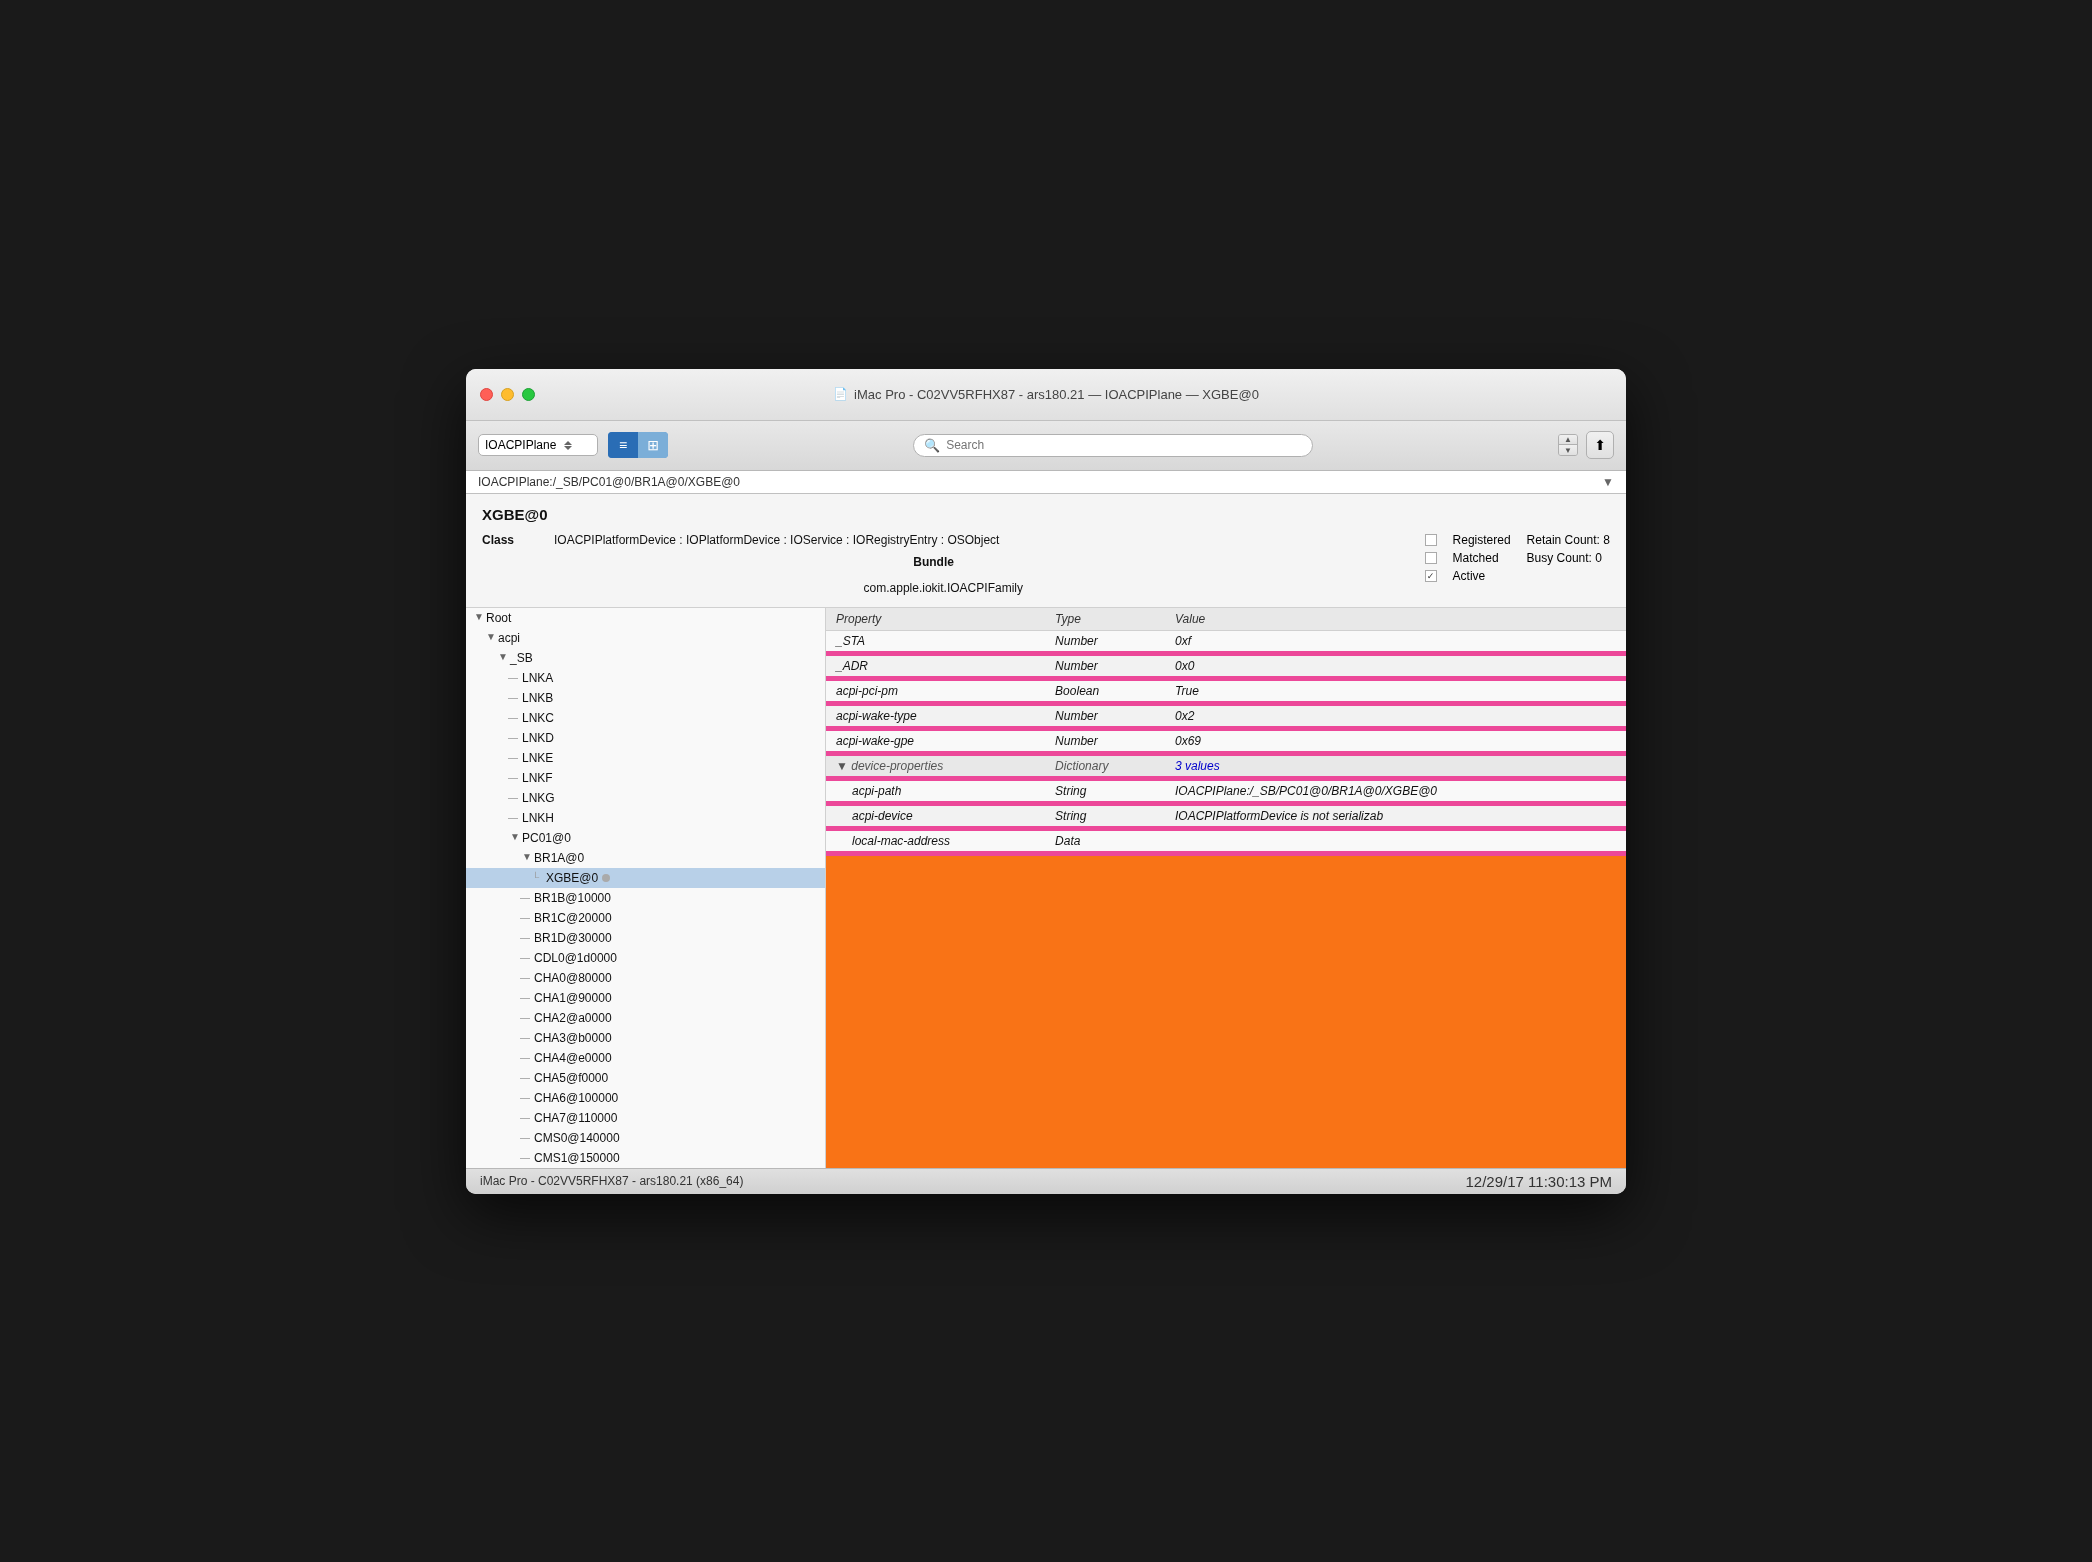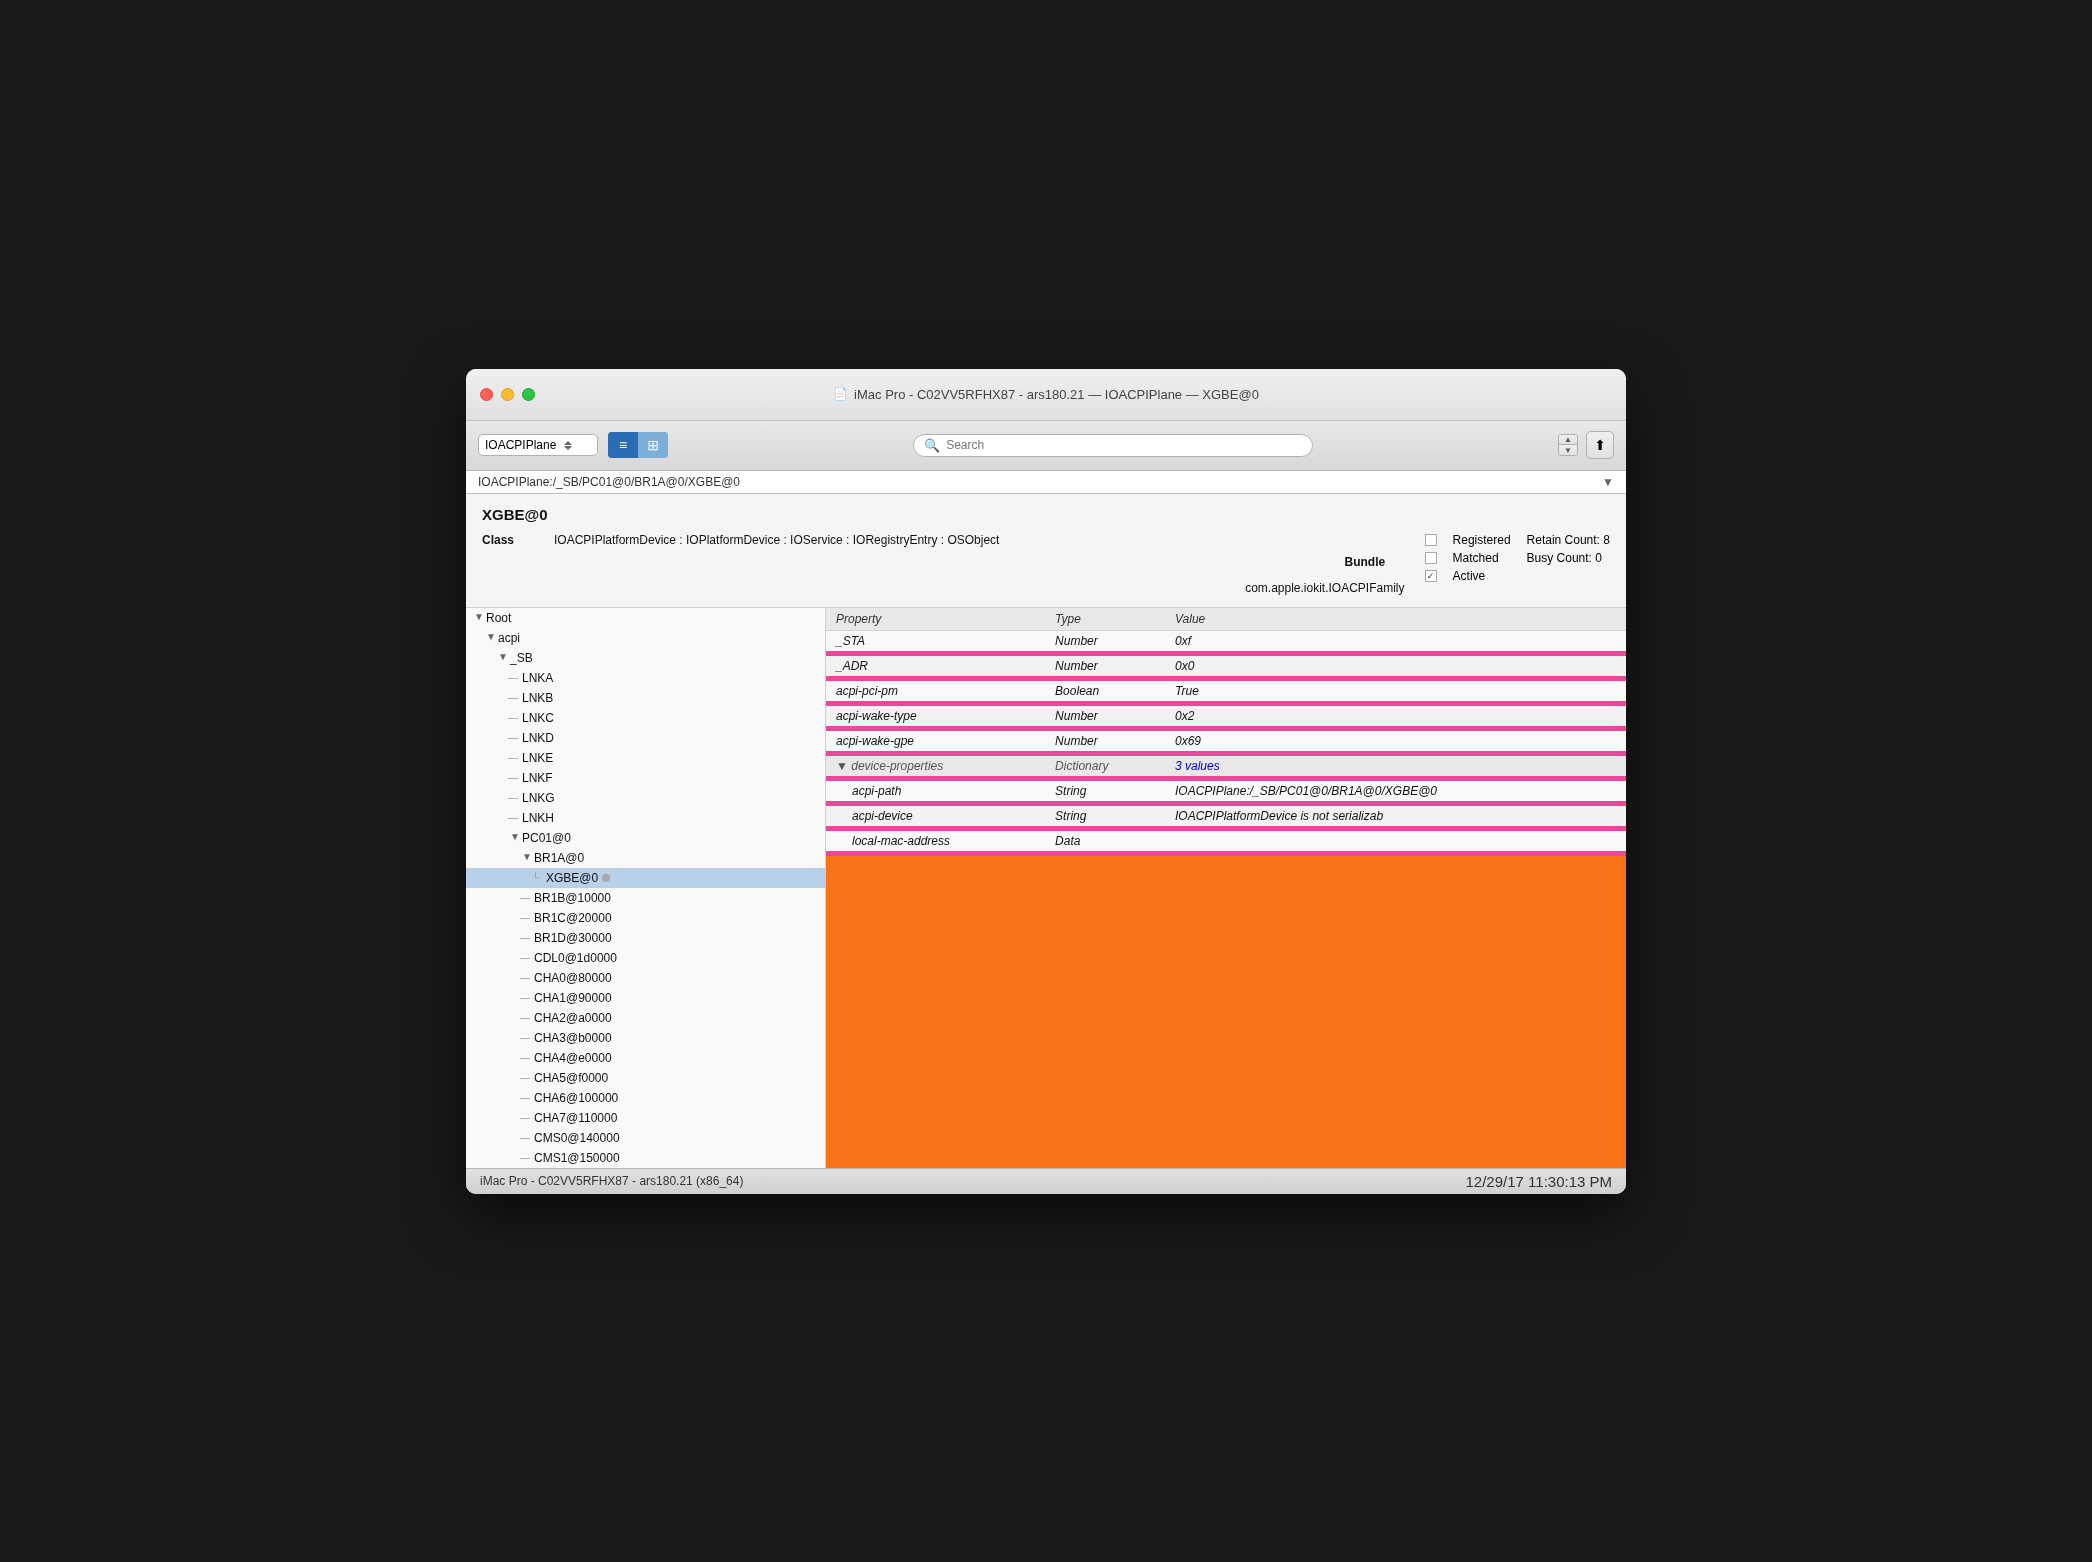--- a/index.html
+++ b/index.html
@@ -205,21 +205,21 @@
       flex-shrink: 0;
     }
     .device-name {
       font-size: 15px;
       font-weight: bold;
       color: #111;
       margin-bottom: 10px;
     }
     .info-row {
       display: flex;
-      align-items: flex-end;
+      align-items: center;
       gap: 12px;
     }
     .info-label {
       font-size: 12px;
       font-weight: bold;
       color: #111;
       min-width: 60px;
       flex-shrink: 0;
     }
     .info-value {

